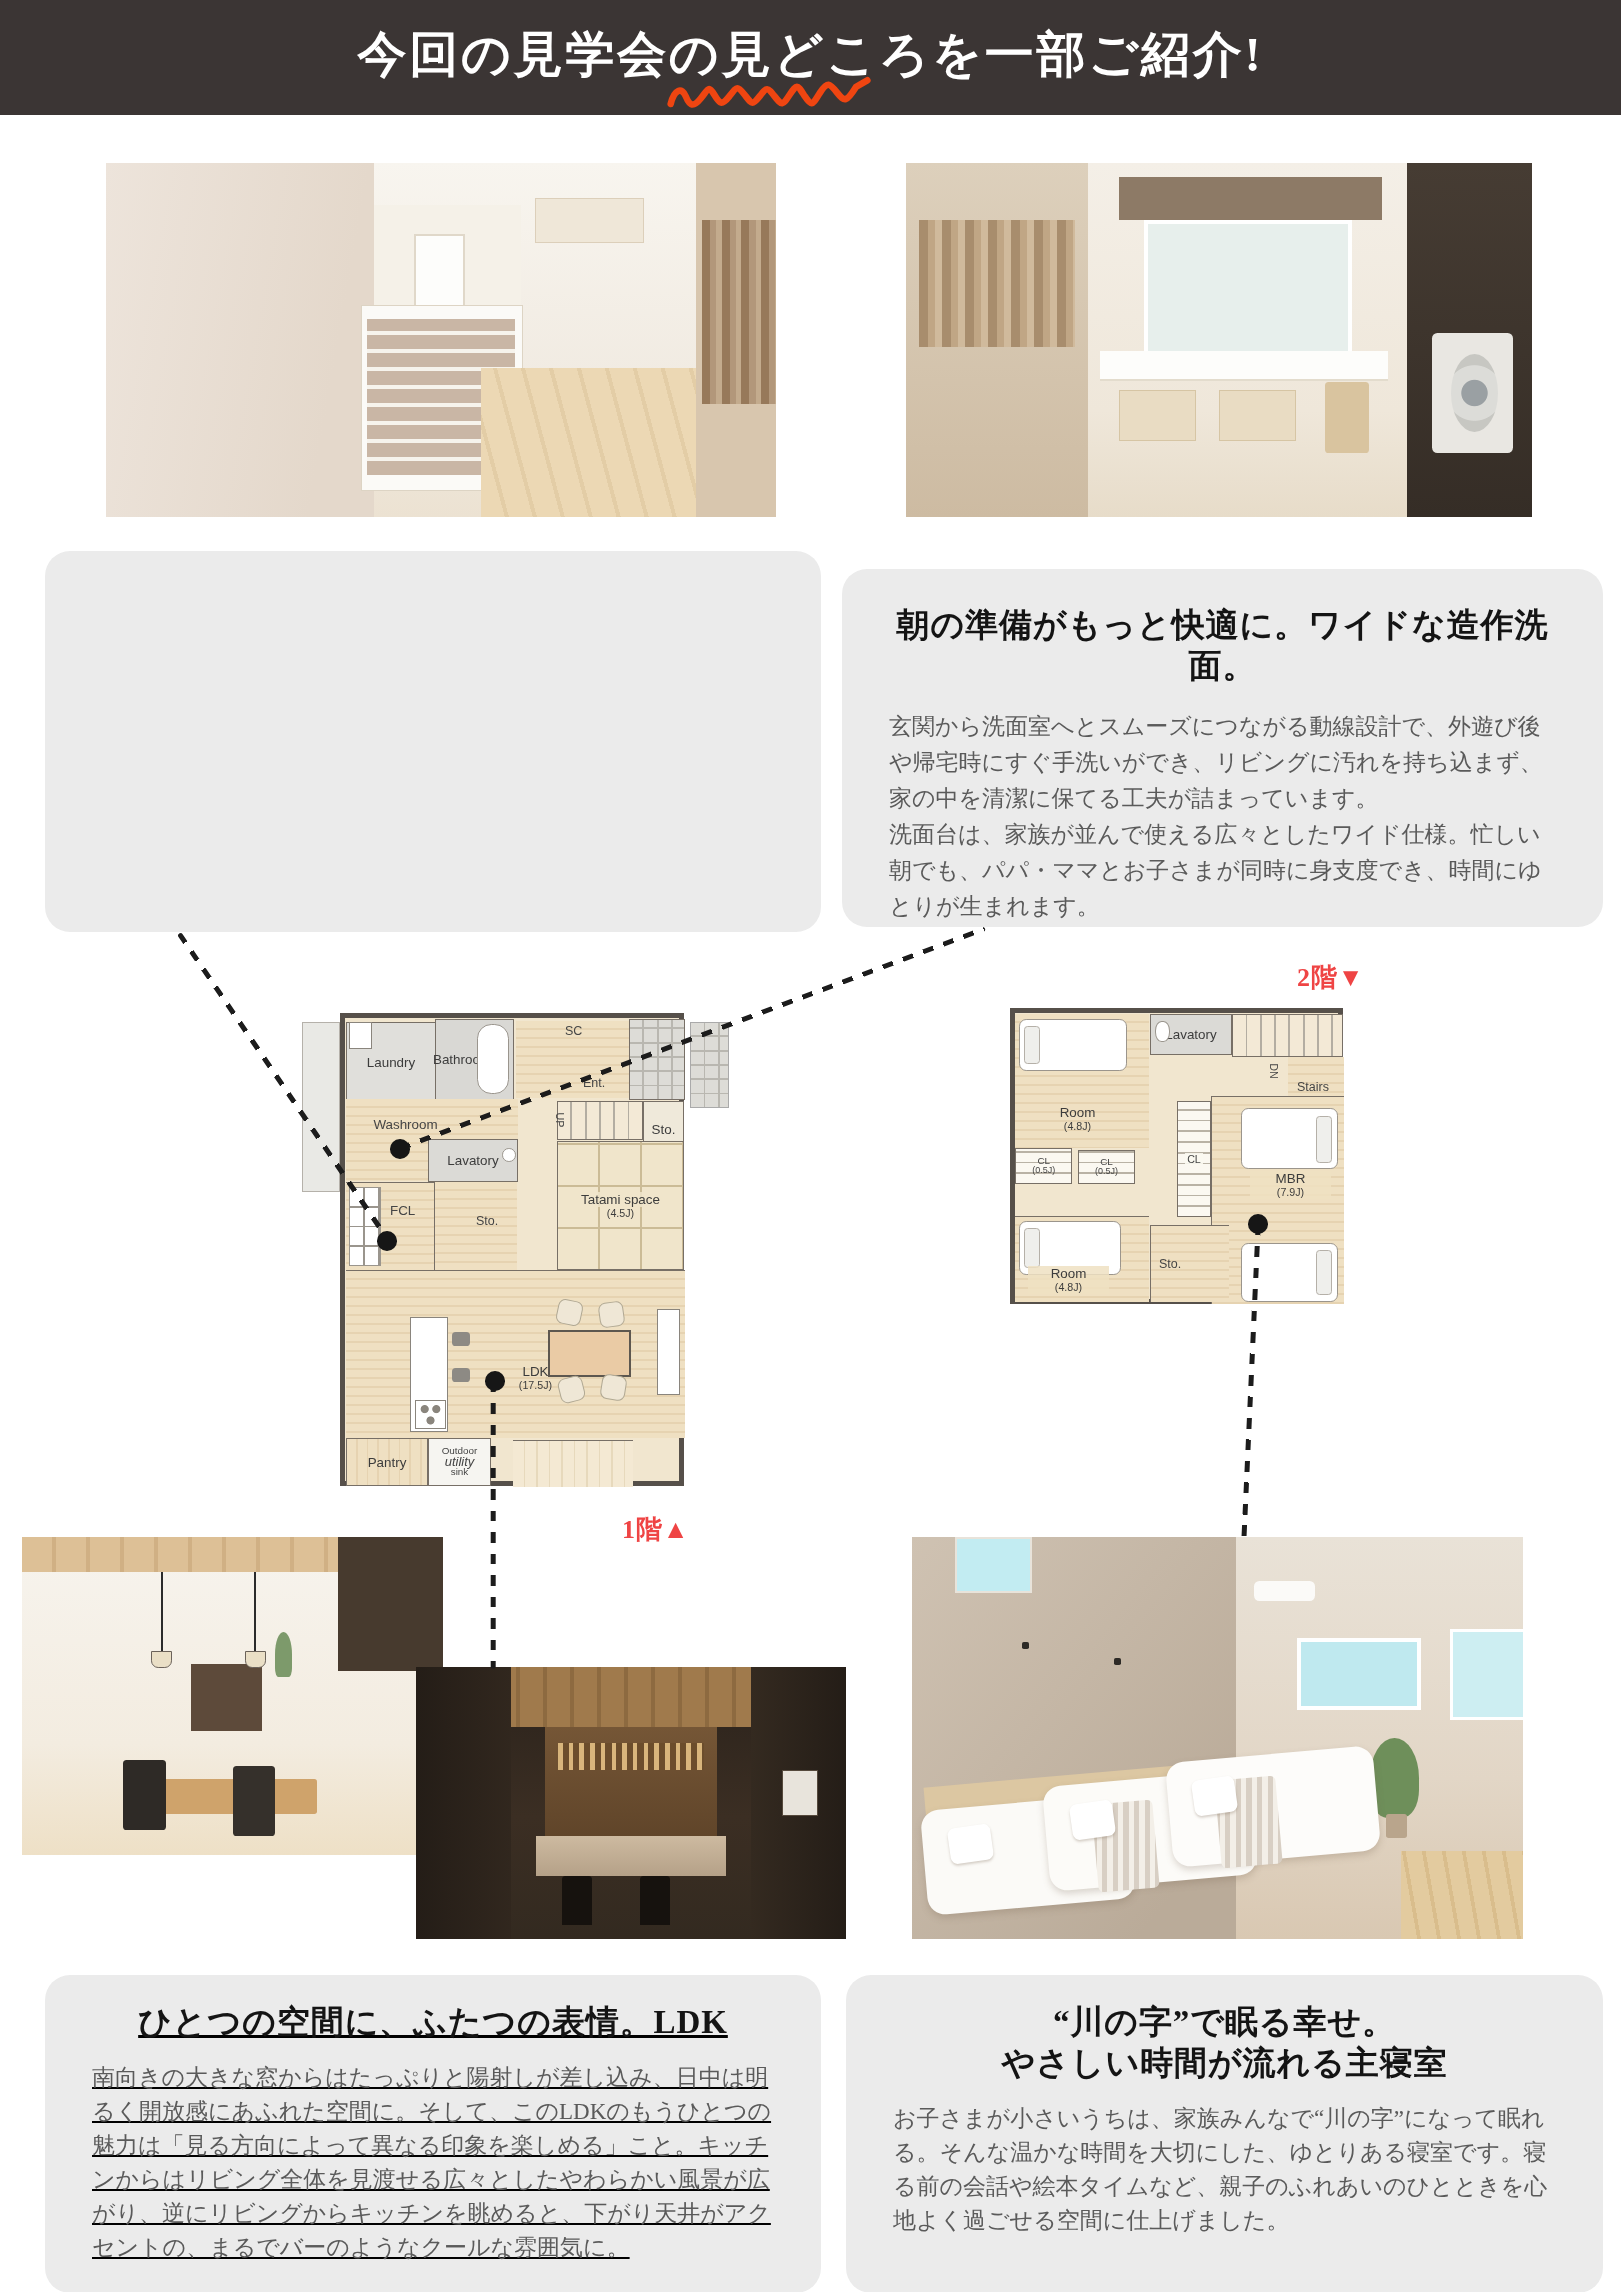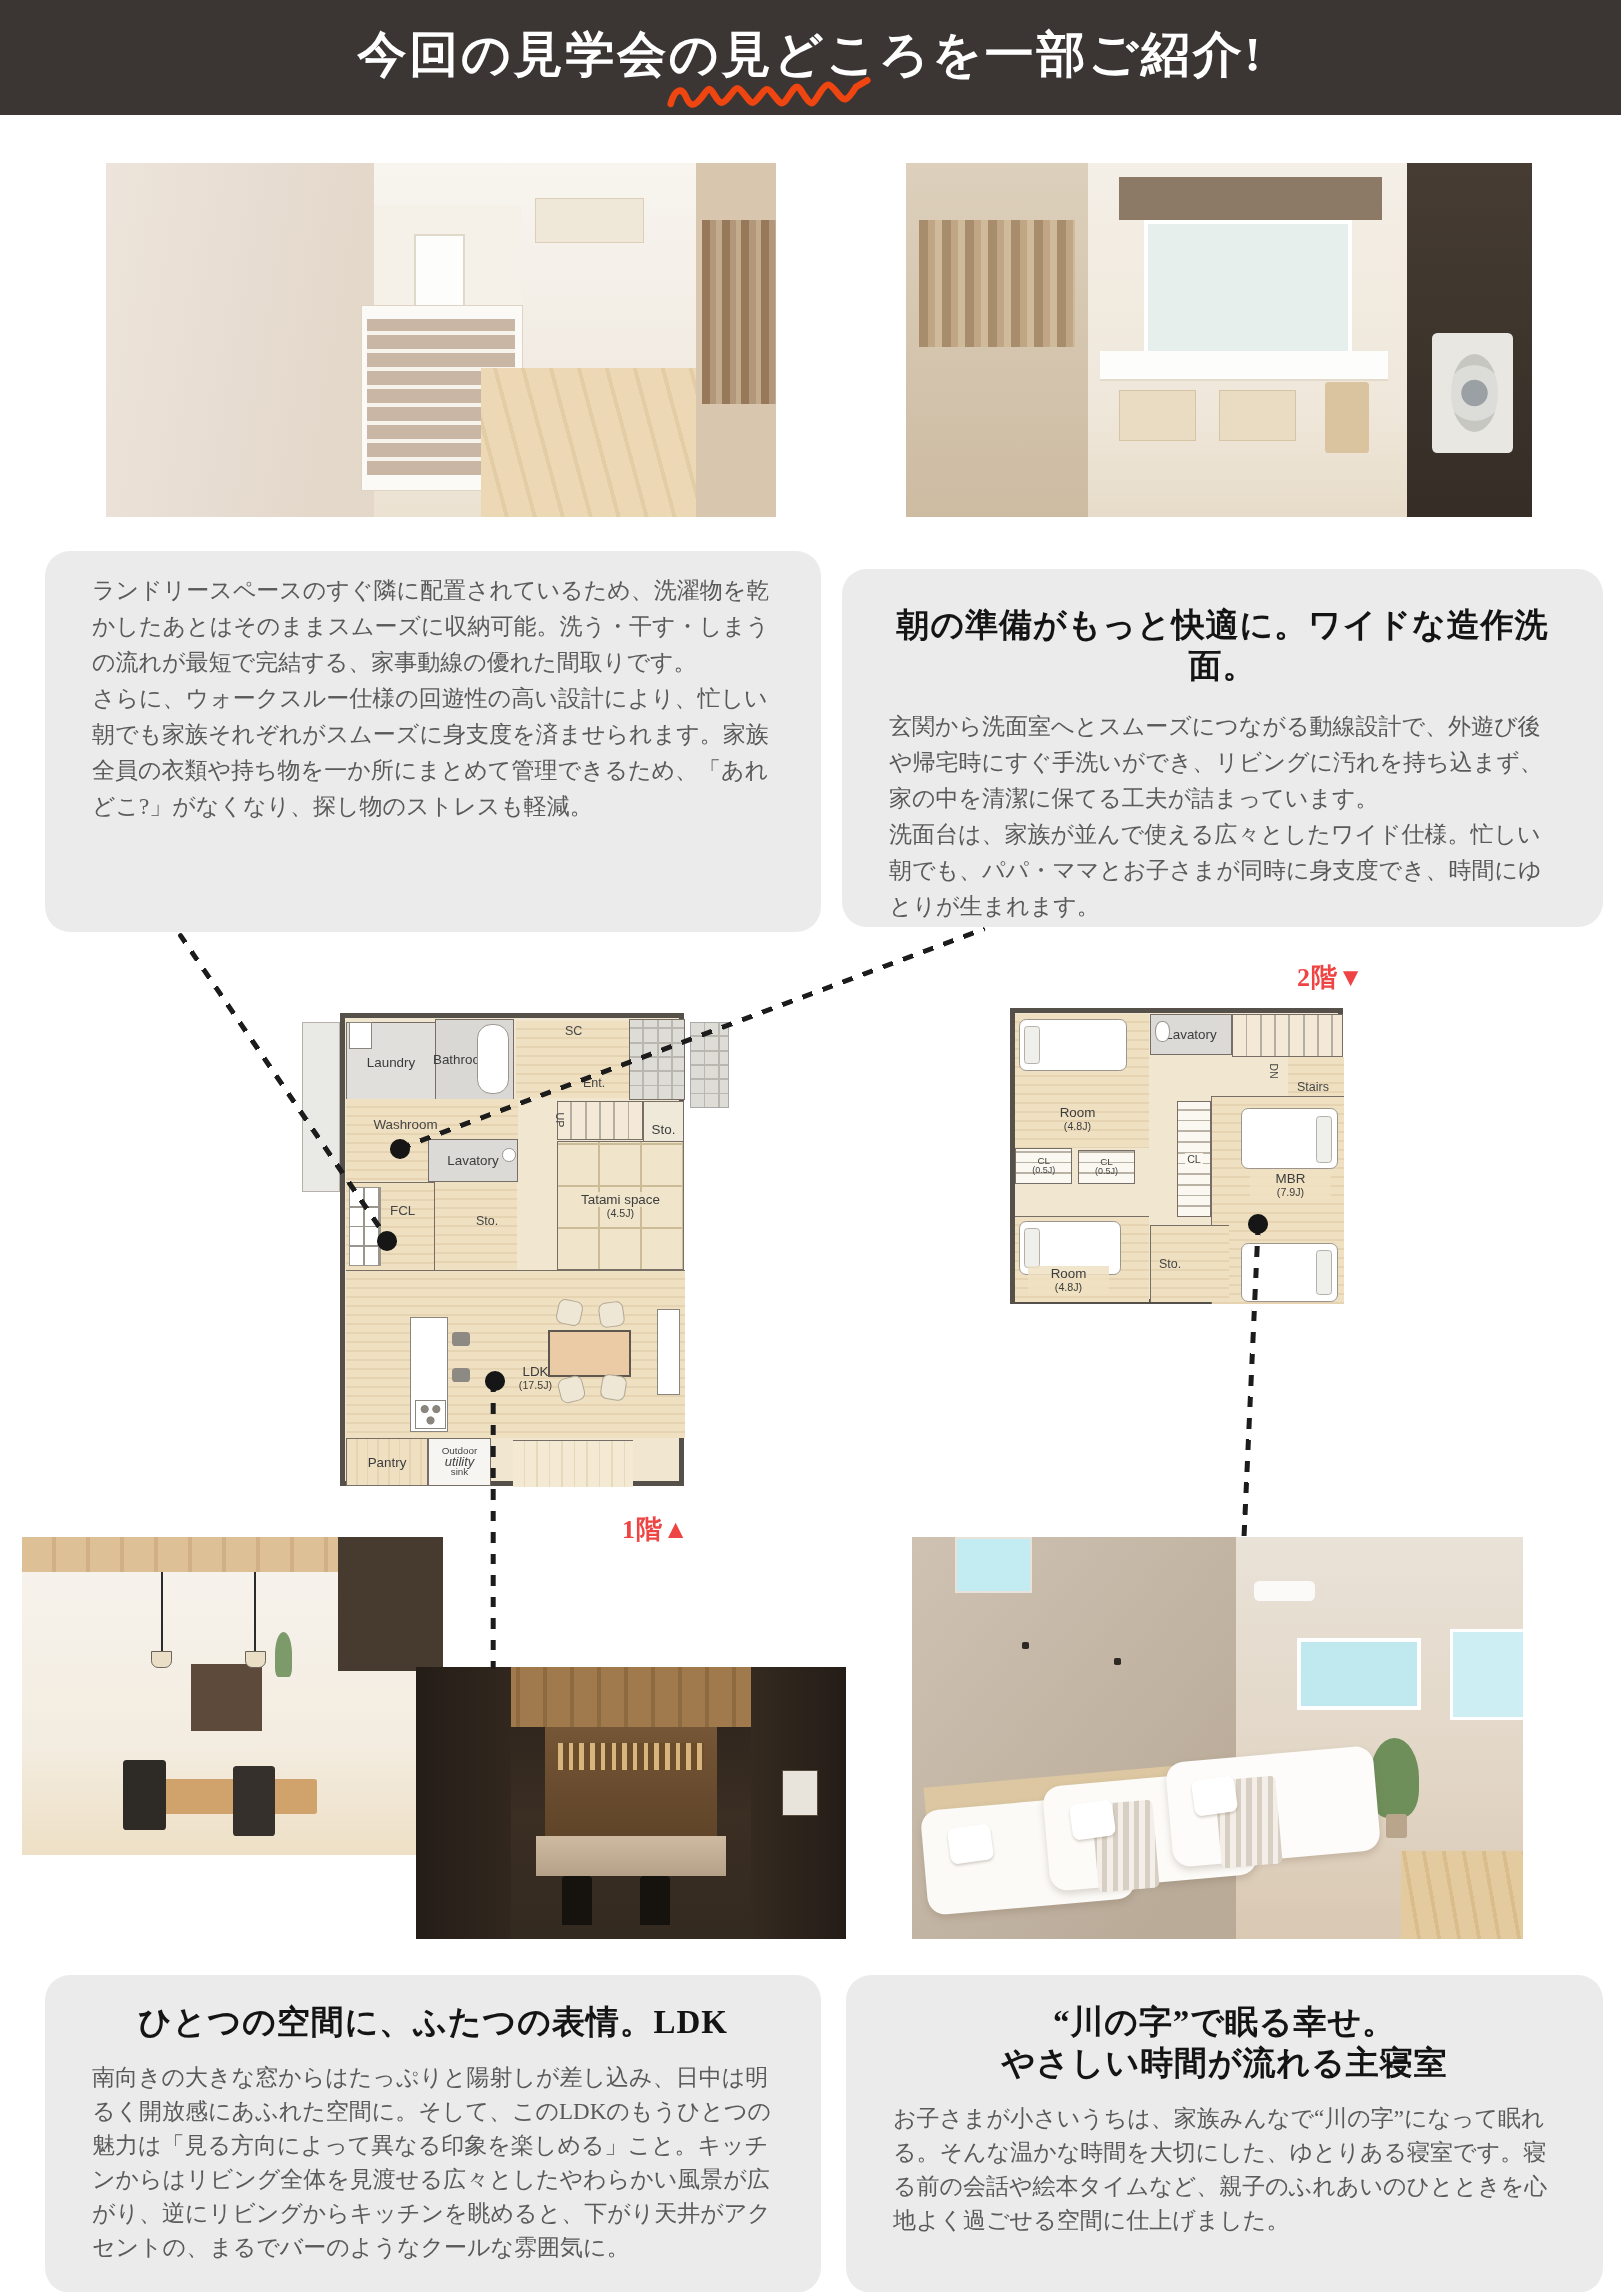--- a/index.html
+++ b/index.html
@@ -95,22 +95,20 @@
     <div style="left:31%;top:53%;width:46%;height:8%;background:#fdfdfb;border-bottom:2.7px solid #e3dccd;"></div>
     <div style="left:34%;top:64%;width:12%;height:14%;background:#e9dcc3;border:1.8px solid #d6c5a4;"></div>
     <div style="left:50%;top:64%;width:12%;height:14%;background:#e9dcc3;border:1.8px solid #d6c5a4;"></div>
     <div style="left:67%;top:62%;width:7%;height:20%;background:#d9c49f;border-radius:3.6px;"></div>
     <div style="left:80%;top:0;width:20%;height:100%;background:linear-gradient(180deg,#463c33,#352d26);"></div>
     <div style="left:84%;top:48%;width:13%;height:34%;background:#e9e7e2;border-radius:5.4px;"></div>
     <div style="left:87%;top:54%;width:7.5%;height:22%;background:radial-gradient(circle at 50% 50%,#9aa0a3 0 28%,#dcdcd8 30% 60%,#c7c7c2 62%);border-radius:50%;"></div>
   </div>
 
   <div class="infobox" style="left:45px;top:551px;width:776px;height:381px;">
-    <div class="body">ランドリースペースのすぐ隣に配置されているため、洗濯物を乾かしたあとはそのままスムーズに収納可能。洗う・干す・しまうの流れが最短で完結する、家事動線の優れた間取りです。
-さらに、ウォークスルー仕様の回遊性の高い設計により、忙しい朝でも家族それぞれがスムーズに身支度を済ませられます。家族全員の衣類や持ち物を一か所にまとめて管理できるため、「あれどこ?」がなくなり、探し物のストレスも軽減。</div>
   </div>
 
   <div class="infobox" style="left:842px;top:569px;width:761px;height:358px;">
     <h2>朝の準備がもっと快適に。ワイドな造作洗面。</h2>
     <div class="body">玄関から洗面室へとスムーズにつながる動線設計で、外遊び後や帰宅時にすぐ手洗いができ、リビングに汚れを持ち込まず、家の中を清潔に保てる工夫が詰まっています。
 洗面台は、家族が並んで使える広々としたワイド仕様。忙しい朝でも、パパ・ママとお子さまが同時に身支度でき、時間にゆとりが生まれます。</div>
   </div>
 
   <div class="plan" style="left:300px;top:1008px;width:430px;height:537px;">
     <div class="house" style="left:40px;top:5.4px;width:344px;height:473px;"></div>
@@ -302,21 +300,21 @@
     <div style="left:22%;top:60%;width:34%;height:26%;background:#fcfbf8;border-radius:18px;box-shadow:0 3.6px 7.2px rgba(120,100,80,.25);transform:rotate(-5deg);"></div>
     <div style="left:42%;top:54%;width:34%;height:26%;background:#fdfcfa;border-radius:18px;box-shadow:0 3.6px 7.2px rgba(120,100,80,.25);transform:rotate(-5deg);"></div>
     <div style="left:30%;top:66%;width:10%;height:22%;background:repeating-linear-gradient(95deg,#d8cfc4 0 5.4px,#f3efe8 5.4px 10.7px);transform:rotate(-5deg);border-radius:5.4px;"></div>
     <div style="left:50%;top:60%;width:10%;height:22%;background:repeating-linear-gradient(95deg,#d8cfc4 0 5.4px,#f3efe8 5.4px 10.7px);transform:rotate(-5deg);border-radius:5.4px;"></div>
     <div style="left:6%;top:72%;width:7%;height:9%;background:#ffffff;border-radius:7.2px;box-shadow:0 1.8px 2.7px rgba(120,100,80,.3);transform:rotate(-8deg);"></div>
     <div style="left:26%;top:66%;width:7%;height:9%;background:#ffffff;border-radius:7.2px;box-shadow:0 1.8px 2.7px rgba(120,100,80,.3);transform:rotate(-8deg);"></div>
     <div style="left:46%;top:60%;width:7%;height:9%;background:#ffffff;border-radius:7.2px;box-shadow:0 1.8px 2.7px rgba(120,100,80,.3);transform:rotate(-8deg);"></div>
     <div style="left:80%;top:78%;width:20%;height:22%;background:repeating-linear-gradient(80deg,#e3cb9f 0 16px,#d9bd8c 16px 19.7px);"></div>
   </div>
 
-  <div class="infobox small" style="left:45px;top:1975px;width:776px;height:318px;">
+  <div class="infobox small" style="left:45px;top:1975px;width:776px;height:318px;text-decoration:underline;">
     <h2 style="padding-top:27px;">ひとつの空間に、ふたつの表情。LDK</h2>
     <div class="body">南向きの大きな窓からはたっぷりと陽射しが差し込み、日中は明るく開放感にあふれた空間に。そして、このLDKのもうひとつの魅力は「見る方向によって異なる印象を楽しめる」こと。キッチンからはリビング全体を見渡せる広々としたやわらかい風景が広がり、逆にリビングからキッチンを眺めると、下がり天井がアクセントの、まるでバーのようなクールな雰囲気に。</div>
   </div>
 
   <div class="infobox small" style="left:846px;top:1975px;width:757px;height:318px;">
     <h2 style="padding-top:27px;">
       <span style="display:block;">“川の字”で眠る幸せ。</span>
       <span style="display:block;">やさしい時間が流れる主寝室</span>
     </h2>
     <div class="body">お子さまが小さいうちは、家族みんなで“川の字”になって眠れる。そんな温かな時間を大切にした、ゆとりある寝室です。寝る前の会話や絵本タイムなど、親子のふれあいのひとときを心地よく過ごせる空間に仕上げました。</div>

